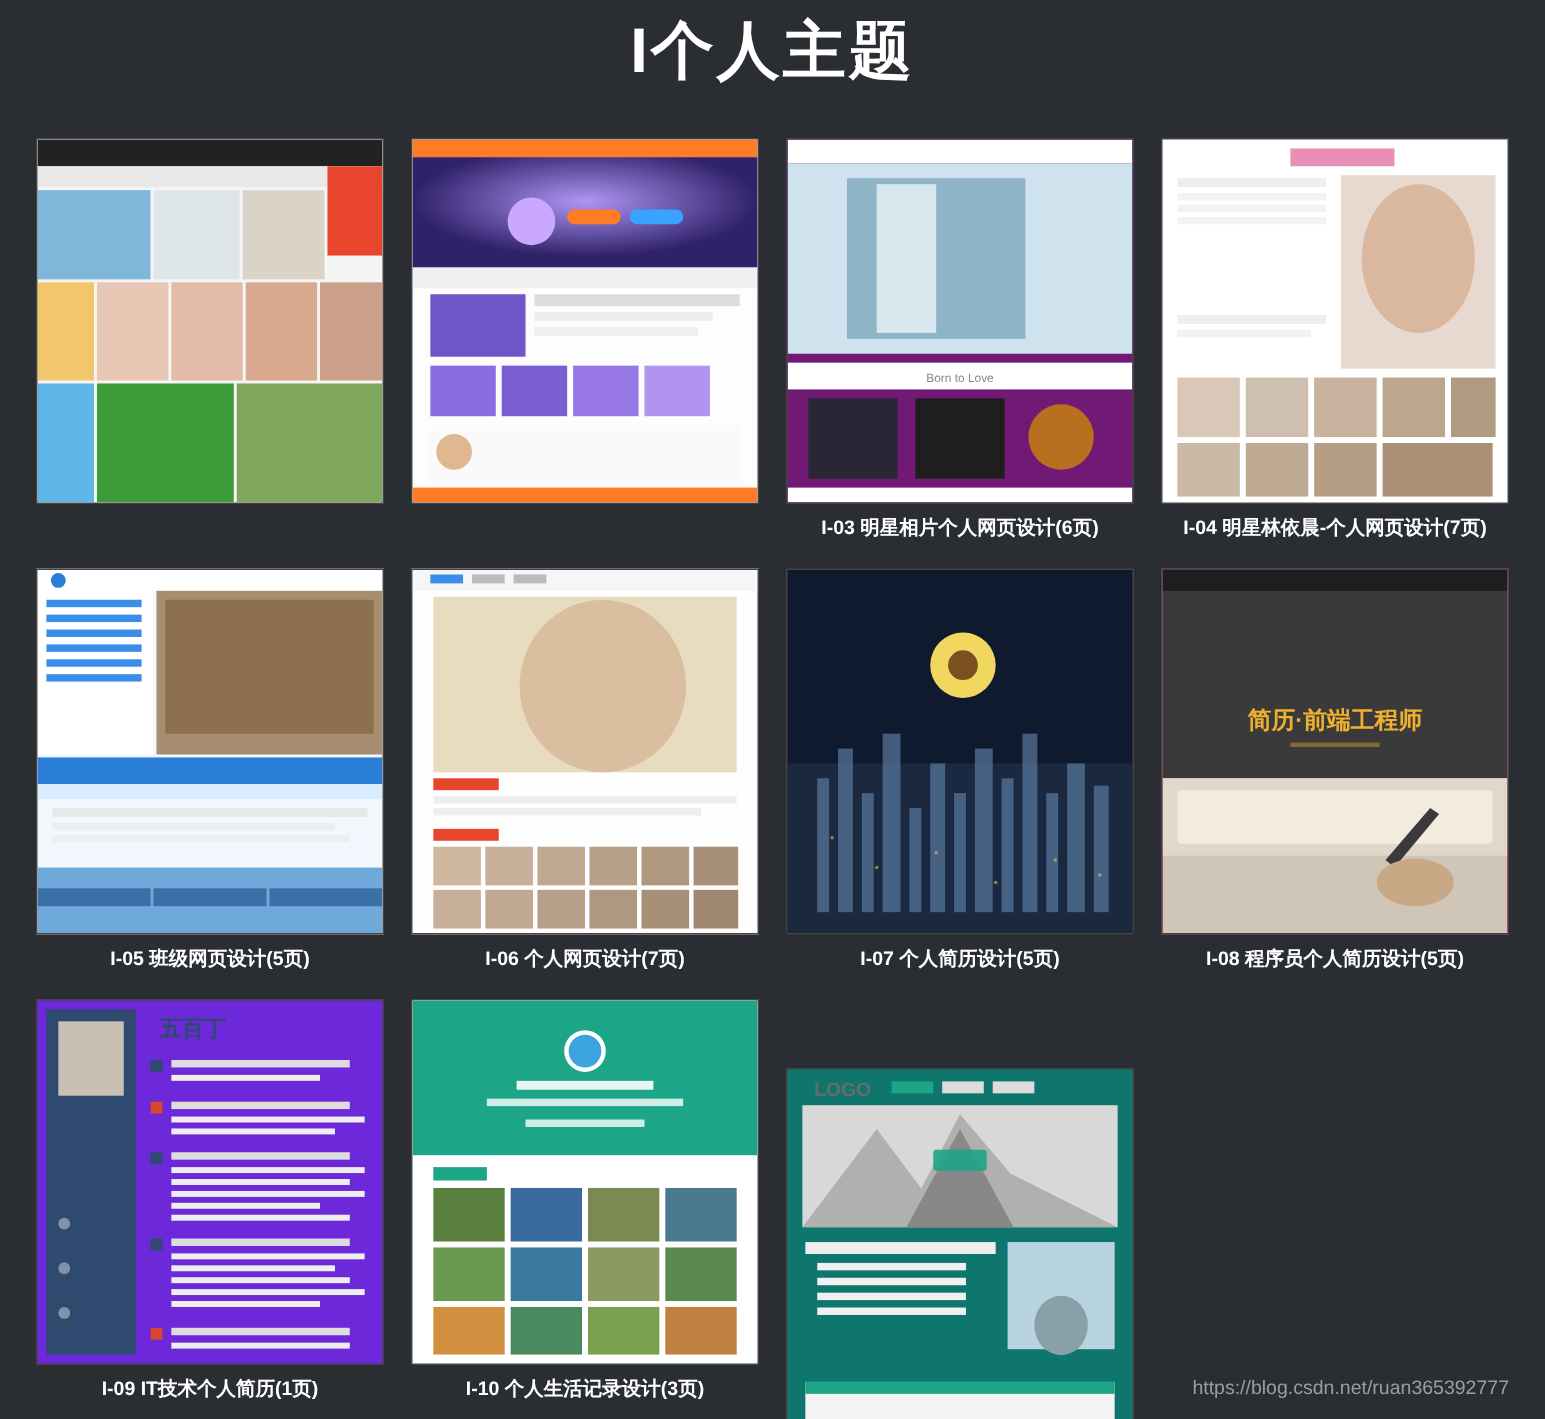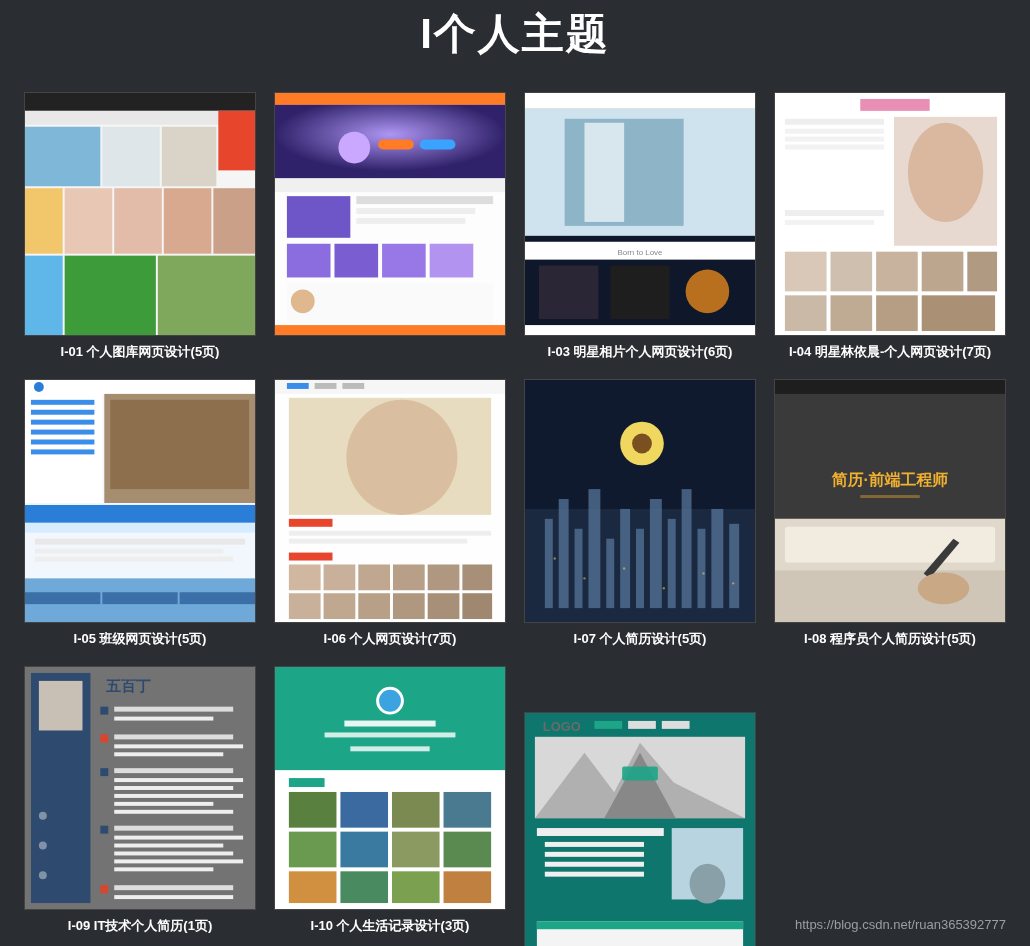--- a/index.html
+++ b/index.html
@@ -52,27 +52,27 @@
   right: 24px;
   color: #9a9ea4;
   font-size: 13px;
   text-align: center;
 }
 
 
 .thumb svg { position:absolute; inset:0; width:100%; height:100%; }
 .t1 { background:#f5f5f5; }
 .t2 { background:#fdfdfd; }
-.t3 { background:#0f172a; }
+.t3 { background:#701a75; }
 .t4 { background:#fff; }
 .t5 { background:#f2f7fd; }
 .t6 { background:#fefefe; }
 .t7 { background:#1a2233; }
 .t8 { background:#ec4899; }
-.t9 { background:#737373; }
+.t9 { background:#6d28d9; }
 .t10 { background:#fff; }
 .t11 { background:#0f766e;margin-top:46px; }
 </style>
 </head>
 <body>
 
 <h1 class="page-title">I个人主题</h1>
 
 <div class="grid">
 
@@ -89,21 +89,20 @@
         <rect x="0" y="96" width="38" height="66" fill="#f2c76b"></rect>
         <rect x="40" y="96" width="48" height="66" fill="#e9c7b5"></rect>
         <rect x="90" y="96" width="48" height="66" fill="#e2bca8"></rect>
         <rect x="140" y="96" width="48" height="66" fill="#d9a98f"></rect>
         <rect x="190" y="96" width="42" height="66" fill="#caa088"></rect>
         <rect x="0" y="164" width="38" height="80" fill="#5fb6e8"></rect>
         <rect x="40" y="164" width="92" height="80" fill="#3d9b3a"></rect>
         <rect x="134" y="164" width="98" height="80" fill="#7fa85c"></rect>
       </svg>
     </div>
-    <div class="card-label">I-01 个人图库网页设计(5页)</div>
   </div>
 
   <div class="card">
     <div class="thumb t2">
       <svg viewBox="0 0 232 244" preserveAspectRatio="none">
         <rect x="0" y="0" width="232" height="12" fill="#ff7b26"></rect>
         <rect x="0" y="12" width="232" height="74" fill="#4a3a8f"></rect>
         <rect x="0" y="12" width="232" height="74" fill="url(#g2)"></rect>
         <defs>
           <radialGradient id="g2" cx="50%" cy="40%">

